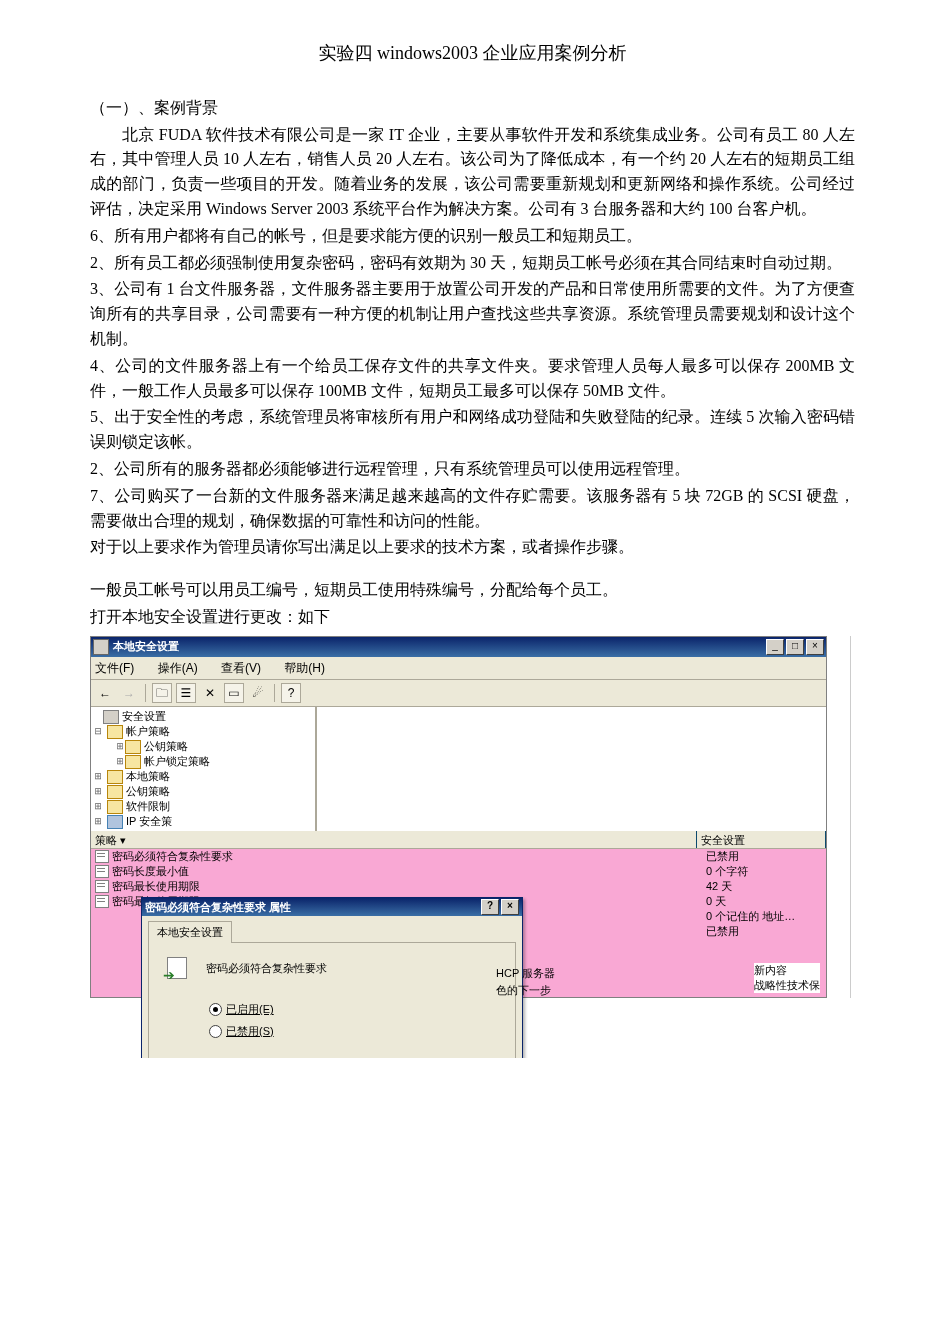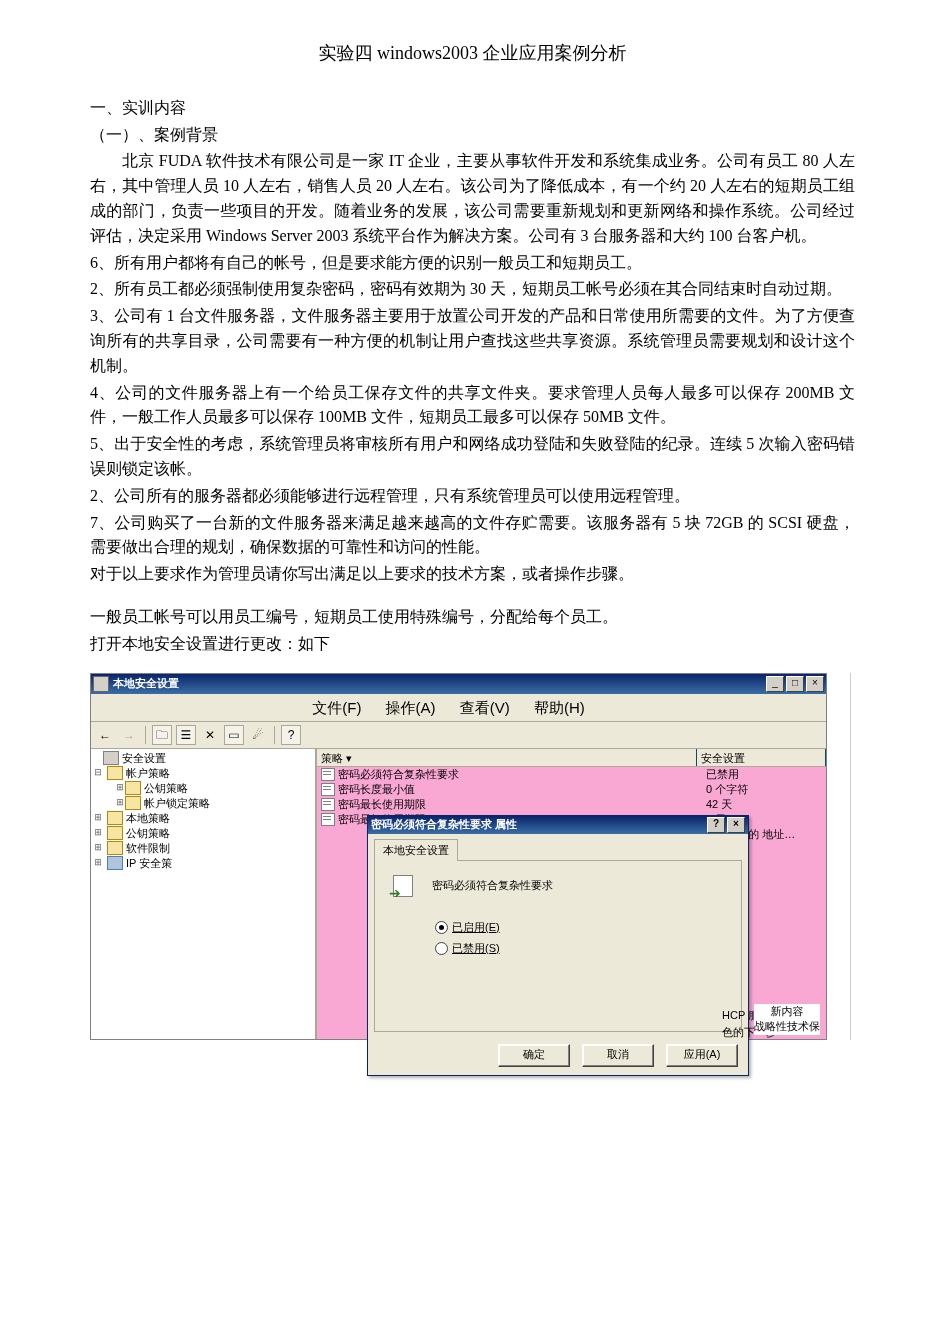--- a/index.html
+++ b/index.html
@@ -23,21 +23,21 @@
   }
   .para {
     margin: 2px 0;
     text-align: justify;
   }
   .indent { text-indent: 2em; }
   .gap { margin-top: 18px; }
 
   
   .screenshot {
-    margin-top: 16px;
+    margin-top: 6px;
     width: 760px;
     position: relative;
     font-family: "Microsoft Sans Serif", "Tahoma", sans-serif;
     font-size: 11px;
     color: #000;
     border-right: 1px solid #ccc;
   }
   .win-outer {
     border: 1px solid #808080;
     background: #ece9d8;
@@ -65,22 +65,21 @@
     background: #d4d0c8;
     border: 1px solid #fff;
     border-right-color:#404040; border-bottom-color:#404040;
     font-size: 10px; line-height: 12px; text-align:center;
     color:#000; font-family: Arial;
   }
   .menubar {
     background: #ece9d8;
     padding: 2px 4px;
     border-bottom: 1px solid #aca899;
-    font-size: 15px;
-    text-align: center;
+    font-size: 12px;
   }
   .menubar span { margin-right: 10px; }
   .toolbar {
     background: #ece9d8;
     border-bottom: 1px solid #aca899;
     padding: 2px 4px;
     display:flex; align-items:center; gap:4px;
     height: 22px;
   }
   .tbtn {
@@ -88,20 +87,21 @@
     border: 1px solid transparent;
     display:inline-flex; align-items:center; justify-content:center;
     font-size: 12px;
   }
   .tbtn.bord { border:1px solid #aca899; background:#f5f3e9;}
   .tsep { width:1px; height:18px; background:#aca899; margin:0 2px;}
   .body-split {
     display:flex;
     height: 290px;
     background:#fff;
+    flex-direction:column;
   }
   .tree-pane {
     width: 220px;
     border-right: 2px solid #aca899;
     background:#fff;
     padding: 2px;
     overflow:hidden;
   }
   .tree-row { white-space: nowrap; height:15px; display:flex; align-items:center;}
   .tree-row .exp { width:10px; color:#666; font-size:9px; text-align:center;}
@@ -206,34 +206,33 @@
     position:absolute;
     left: 405px;
     bottom: -2px;
     font-size: 11px;
     color:#000;
   }
   .bottom-right {
     position:absolute;
     right: 6px; bottom: 4px;
     font-size:11px;
-    text-align:center;
+    text-align:left;
     line-height:1.4;
     background:#fff;
   }
   .u { text-decoration: underline; }
 </style>
 </head>
 <body>
 
 <div class="page">
 
   <div class="title">实验四 windows2003  企业应用案例分析</div>
 
-  <div class="para">一、实训内容</div>
   <div class="para">（一）、案例背景</div>
 
   <div class="para indent">北京 FUDA 软件技术有限公司是一家 IT 企业，主要从事软件开发和系统集成业务。公司有员工 80 人左右，其中管理人员 10 人左右，销售人员 20 人左右。该公司为了降低成本，有一个约 20 人左右的短期员工组成的部门，负责一些项目的开发。随着业务的发展，该公司需要重新规划和更新网络和操作系统。公司经过评估，决定采用 Windows Server 2003 系统平台作为解决方案。公司有 3 台服务器和大约 100 台客户机。</div>
 
   <div class="para">6、所有用户都将有自己的帐号，但是要求能方便的识别一般员工和短期员工。</div>
   <div class="para">2、所有员工都必须强制使用复杂密码，密码有效期为 30 天，短期员工帐号必须在其合同结束时自动过期。</div>
   <div class="para">3、公司有 1 台文件服务器，文件服务器主要用于放置公司开发的产品和日常使用所需要的文件。为了方便查询所有的共享目录，公司需要有一种方便的机制让用户查找这些共享资源。系统管理员需要规划和设计这个机制。</div>
   <div class="para">4、公司的文件服务器上有一个给员工保存文件的共享文件夹。要求管理人员每人最多可以保存 200MB 文件，一般工作人员最多可以保存 100MB 文件，短期员工最多可以保存 50MB 文件。</div>
   <div class="para">5、出于安全性的考虑，系统管理员将审核所有用户和网络成功登陆和失败登陆的纪录。连续 5 次输入密码错误则锁定该帐。</div>
   <div class="para">2、公司所有的服务器都必须能够进行远程管理，只有系统管理员可以使用远程管理。</div>

